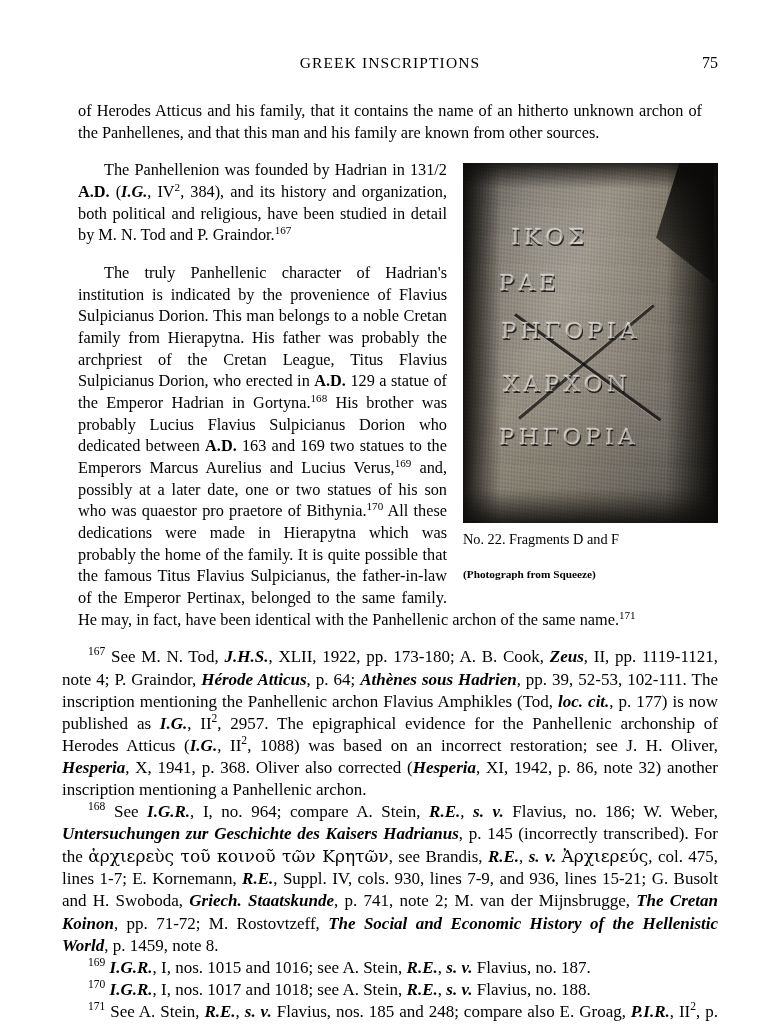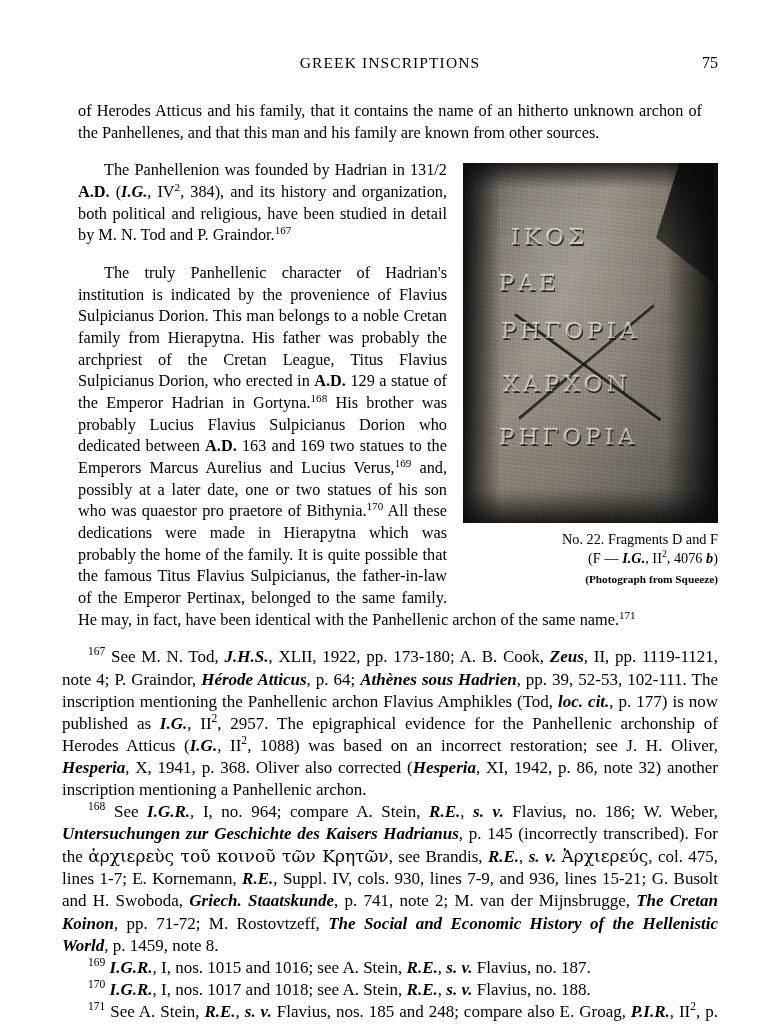--- a/index.html
+++ b/index.html
@@ -132,30 +132,30 @@
     position: absolute;
     font-family: "DejaVu Serif", serif;
     font-size: 23px;
     letter-spacing: 4px;
     color: rgba(246,243,236,0.62);
     text-shadow: 1px 2px 0 rgba(20,18,15,0.85), -1px -1px 0 rgba(255,255,255,0.12);
     white-space: nowrap;
   }
   .fig-caption {
     margin-top: 7px;
-    text-align: right;
+    text-align: left;
     font-size: 14.3px;
     line-height: 1.3;
   }
   .fig-caption .sub {
     display: block;
   }
   .fig-credit {
     display: block;
-    margin-top: 4px;
+    margin-top: 18px;
     font-size: 11.3px;
     font-weight: bold;
   }
   
   .notes {
     clear: both;
     margin-top: 15px;
     font-size: 17px;
     line-height: 1.3;
     text-align: justify;
@@ -201,21 +201,20 @@
           <div class="glyph-line" style="left:40px; top:205px;">ΧΑΡΧΟΝ</div>
           <div class="glyph-line" style="left:36px; top:258px;">ΡΗΓΟΡΙΑ</div>
         </div>
         <div class="darkedge-l"></div>
         <div class="darkedge-r"></div>
         <div class="darkedge-t"></div>
         <div class="darkedge-b"></div>
       </div>
       <div class="fig-caption">
         <span>No. 22.  Fragments D and F</span>
-        <span class="sub"><span>(F — </span><i>I.G.</i><span>, II</span><sup>2</sup><span>, 4076 </span><i>b</i><span>)</span></span>
         <span class="fig-credit">(Photograph from Squeeze)</span>
       </div>
     </div>
 
     <p class="indent"><span>The Panhellenion was founded by Hadrian in 131/2 </span><span class="sc">A.D.</span><span> (</span><i>I.G.</i><span>, IV</span><sup>2</sup><span>, 384), and its history and organization, both political and religious, have been studied in detail by M. N. Tod and P. Graindor.</span><sup>167</sup></p>
 
     <p class="indent"><span>The truly Panhellenic character of Hadrian's institution is indicated by the provenience of Flavius Sulpicianus Dorion.  This man belongs to a noble Cretan family from Hierapytna.  His father was probably the archpriest of the Cretan League, Titus Flavius Sulpicianus Dorion, who erected in </span><span class="sc">A.D.</span><span> 129 a statue of the Emperor Hadrian in Gortyna.</span><sup>168</sup><span>  His brother was probably Lucius Flavius Sulpicianus Dorion who dedicated between </span><span class="sc">A.D.</span><span> 163 and 169 two statues to the Emperors Marcus Aurelius and Lucius Verus,</span><sup>169</sup><span> and, possibly at a later date, one or two statues of his son who was quaestor pro praetore of Bithynia.</span><sup>170</sup><span>  All these dedications were made in Hierapytna which was probably the home of the family.  It is quite possible that the famous Titus Flavius Sulpicianus, the father-in-law of the Emperor Pertinax, belonged to the same family.  He may, in fact, have been identical with the Panhellenic archon of the same name.</span><sup>171</sup></p>
 
   </div>
 

